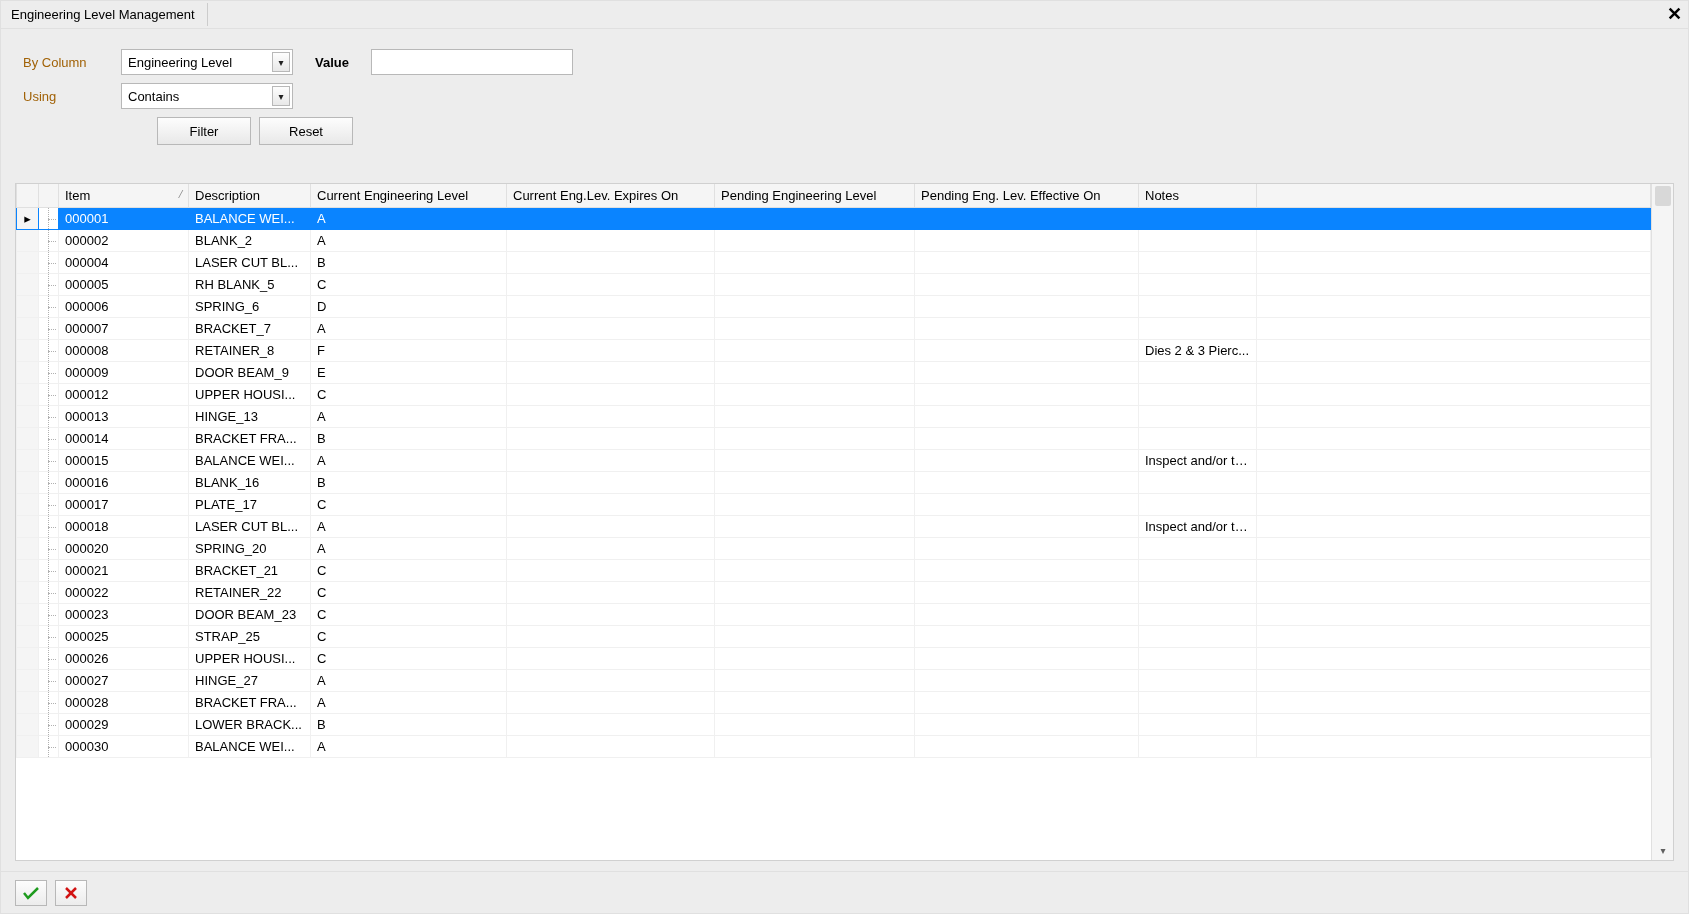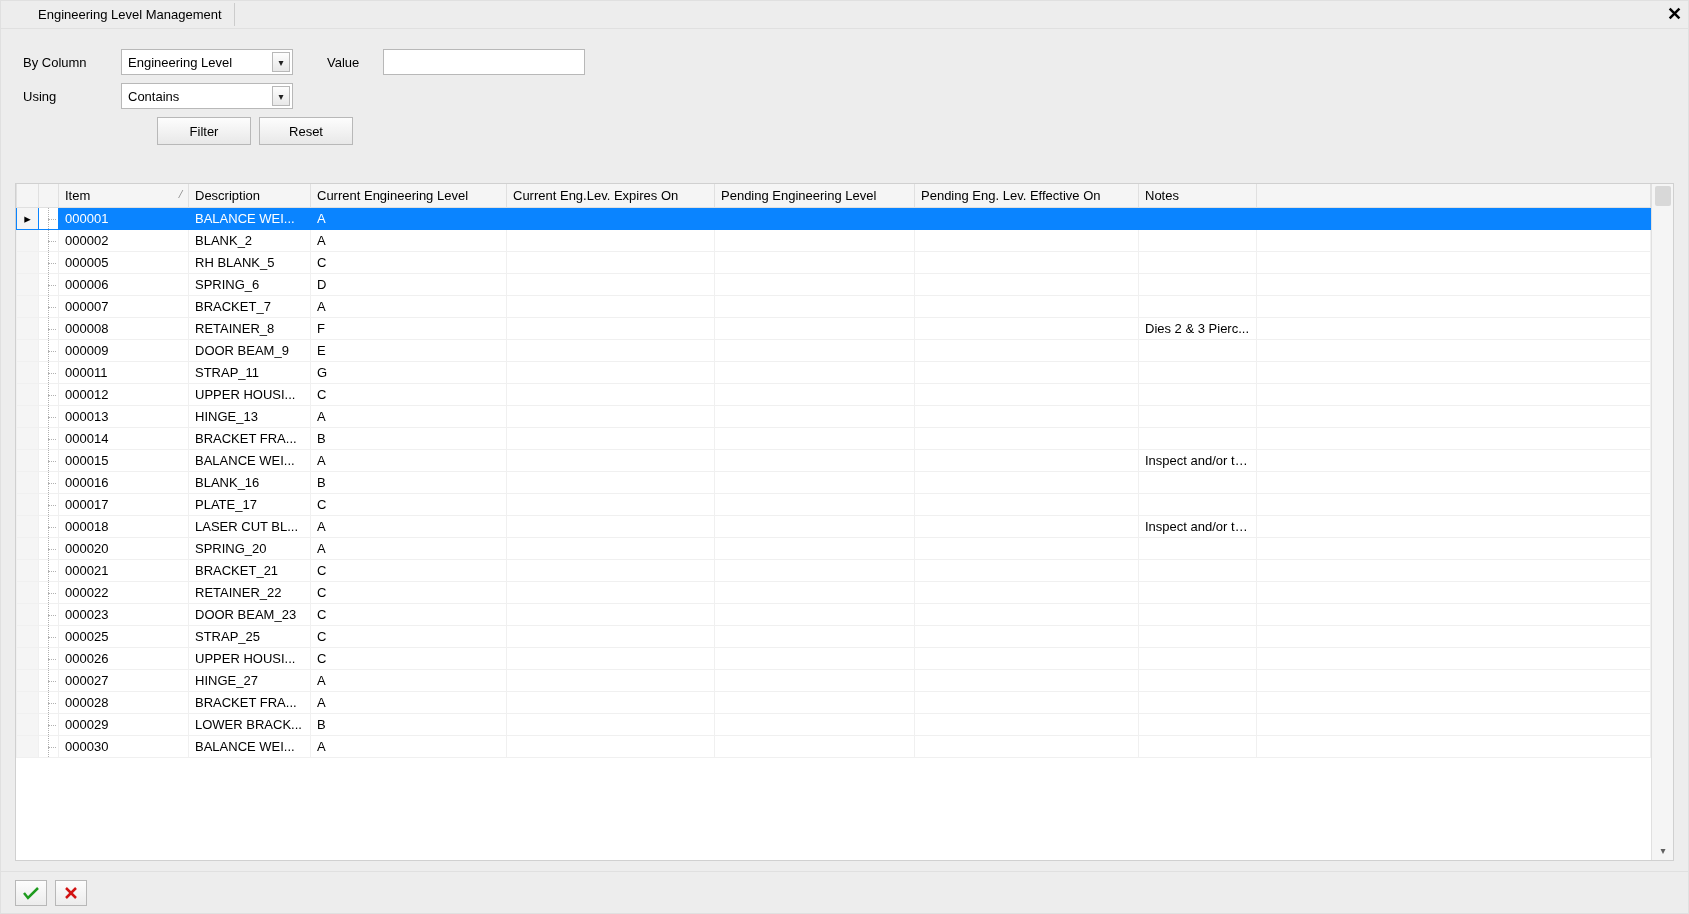--- a/index.html
+++ b/index.html
@@ -20,21 +20,20 @@
     display: flex;
     flex-direction: column;
   }
   .tab-strip {
     display: flex;
     align-items: center;
     height: 28px;
     background: #ededed;
     border-bottom: 1px solid #e0e0e0;
     position: relative;
-    padding-left: 27px;
   }
   .tab {
     padding: 4px 12px 4px 8px;
     background: #ededed;
     border-right: 1px solid #ccc;
     font-size: 13px;
     margin-left: 2px;
   }
   .close-x {
     position: absolute;
@@ -50,26 +49,27 @@
   }
   .filter-row {
     display: flex;
     align-items: center;
     margin-bottom: 8px;
     gap: 6px;
   }
   .filter-label {
     width: 92px;
     font-size: 13px;
-    color: #000000;
+    color: #a16207;
   }
   .filter-label2 {
     width: 50px;
     font-size: 13px;
-    margin-left: 28px;
+    margin-left: 16px;
+    font-weight: bold;
   }
   .combo {
     width: 172px;
     height: 26px;
     border: 1px solid #b8b8b8;
     background: #fff;
     display: flex;
     align-items: center;
     justify-content: space-between;
     padding: 0 2px 0 6px;
@@ -333,20 +333,35 @@
                 <td></td>
                 <td></td>
                 <td></td>
               </tr>
               <tr>
                 <td class="row-indicator"></td>
                 <td class="tree-col">
                   <span class="tree-line"></span>
                   <span class="tree-tick"></span>
                 </td>
+                <td>000004</td>
+                <td>LASER  CUT  BL...</td>
+                <td>B</td>
+                <td></td>
+                <td></td>
+                <td></td>
+                <td></td>
+                <td></td>
+              </tr>
+              <tr>
+                <td class="row-indicator"></td>
+                <td class="tree-col">
+                  <span class="tree-line"></span>
+                  <span class="tree-tick"></span>
+                </td>
                 <td>000005</td>
                 <td>RH BLANK_5</td>
                 <td>C</td>
                 <td></td>
                 <td></td>
                 <td></td>
                 <td></td>
                 <td></td>
               </tr>
               <tr>
@@ -396,35 +411,20 @@
               </tr>
               <tr>
                 <td class="row-indicator"></td>
                 <td class="tree-col">
                   <span class="tree-line"></span>
                   <span class="tree-tick"></span>
                 </td>
                 <td>000009</td>
                 <td>DOOR BEAM_9</td>
                 <td>E</td>
-                <td></td>
-                <td></td>
-                <td></td>
-                <td></td>
-                <td></td>
-              </tr>
-              <tr>
-                <td class="row-indicator"></td>
-                <td class="tree-col">
-                  <span class="tree-line"></span>
-                  <span class="tree-tick"></span>
-                </td>
-                <td>000011</td>
-                <td>STRAP_11</td>
-                <td>G</td>
                 <td></td>
                 <td></td>
                 <td></td>
                 <td></td>
                 <td></td>
               </tr>
               <tr>
                 <td class="row-indicator"></td>
                 <td class="tree-col">
                   <span class="tree-line"></span>

